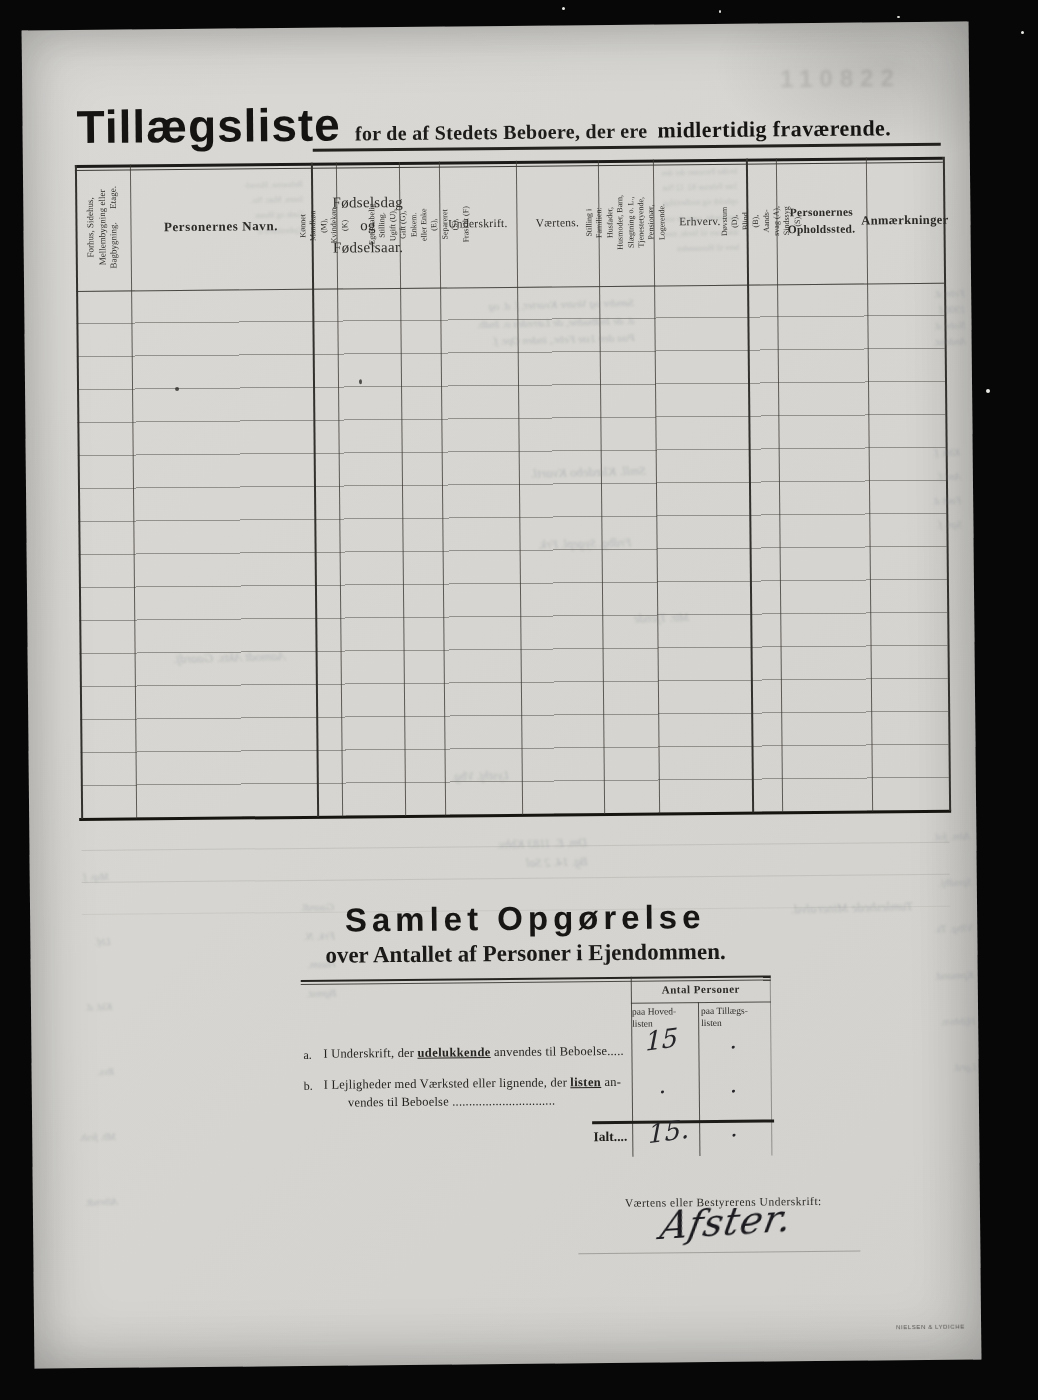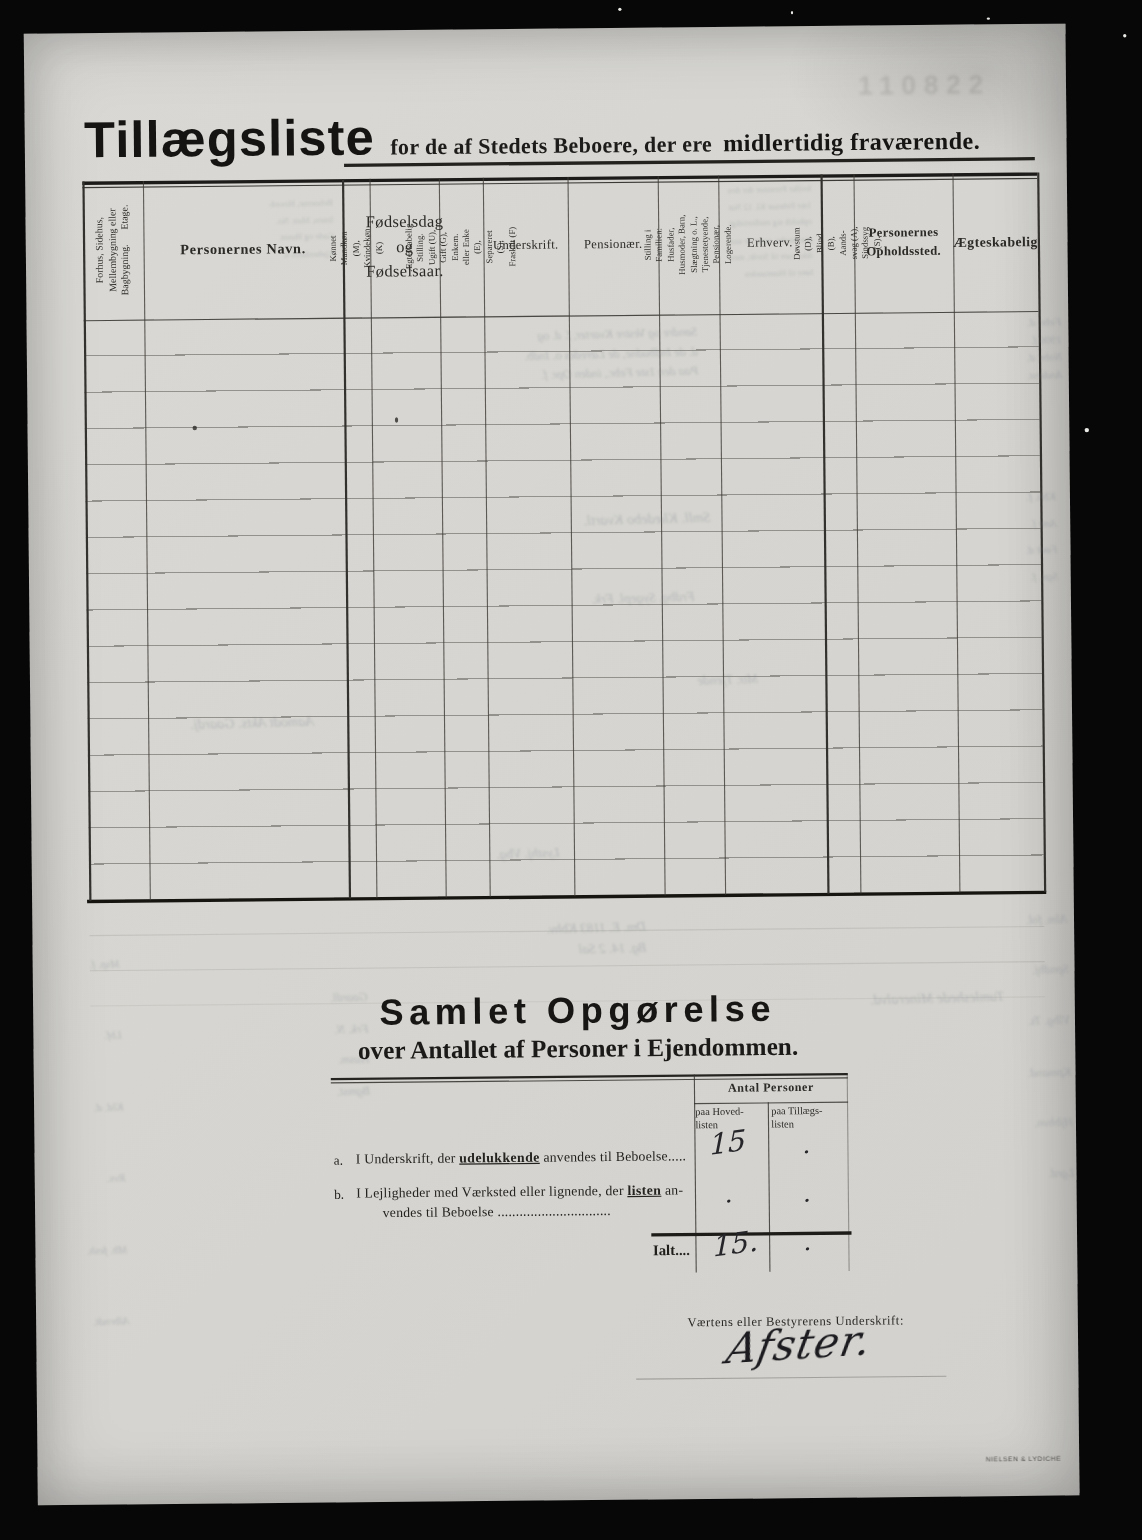--- a/index.html
+++ b/index.html
@@ -132,42 +132,42 @@
   <div class="hcell" style="left:376px;width:40px">
     <span class="rtxt">Ægteskabelig Stilling.
 Ugift (U), Gift (G), Enkem.
 eller Enke (E), Separeret (S),
 Fraskilt (F)</span>
     </div>
   <div class="hcell" style="left:416px;width:77px">
     <span class="h-plain">Underskrift.</span>
     </div>
   <div class="hcell" style="left:493px;width:82px">
-    <span class="h-plain">Pensionær.</span>
+    <span class="h-plain">Værtens.</span>
     </div>
   <div class="hcell" style="left:575px;width:55px">
     <span class="rtxt">Stilling i Familien:
 Husfader, Husmoder, Barn,
 Slægtning o. L.,
 Tjenestetyende, Pensionær,
 Logerende.</span>
     </div>
   <div class="hcell" style="left:630px;width:93px">
     <span class="h-plain">Erhverv.</span>
     </div>
   <div class="hcell" style="left:723px;width:30px">
     <span class="rtxt">Døvstum (D), Blind (B), Aands-
 svag (A), Sindssyg (S).</span>
     </div>
   <div class="hcell" style="left:753px;width:90px">
     <span class="h-plain ml" style="font-weight:700;font-size:11.5px">Personernes
 Opholdssted.</span>
     </div>
   <div class="hcell" style="left:843px;width:77px">
-    <span class="h-anm">Ægteskabelig</span>
+    <span class="h-anm">Anmærkninger</span>
     </div>
 
   <div class="faintline" style="top:820px"></div>
   <div class="faintline" style="top:852px"></div>
   <div class="faintline" style="top:884px;opacity:.2"></div>
 
   <div class="inkdot" style="left:150px;top:358px"></div>
   <div class="inkdot" style="left:334px;top:352px;width:3px;height:5px"></div>
 
   <div class="ghost print" style="left:490px;top:142px;width:225px;font-size:8px">hvilke Personer der den

